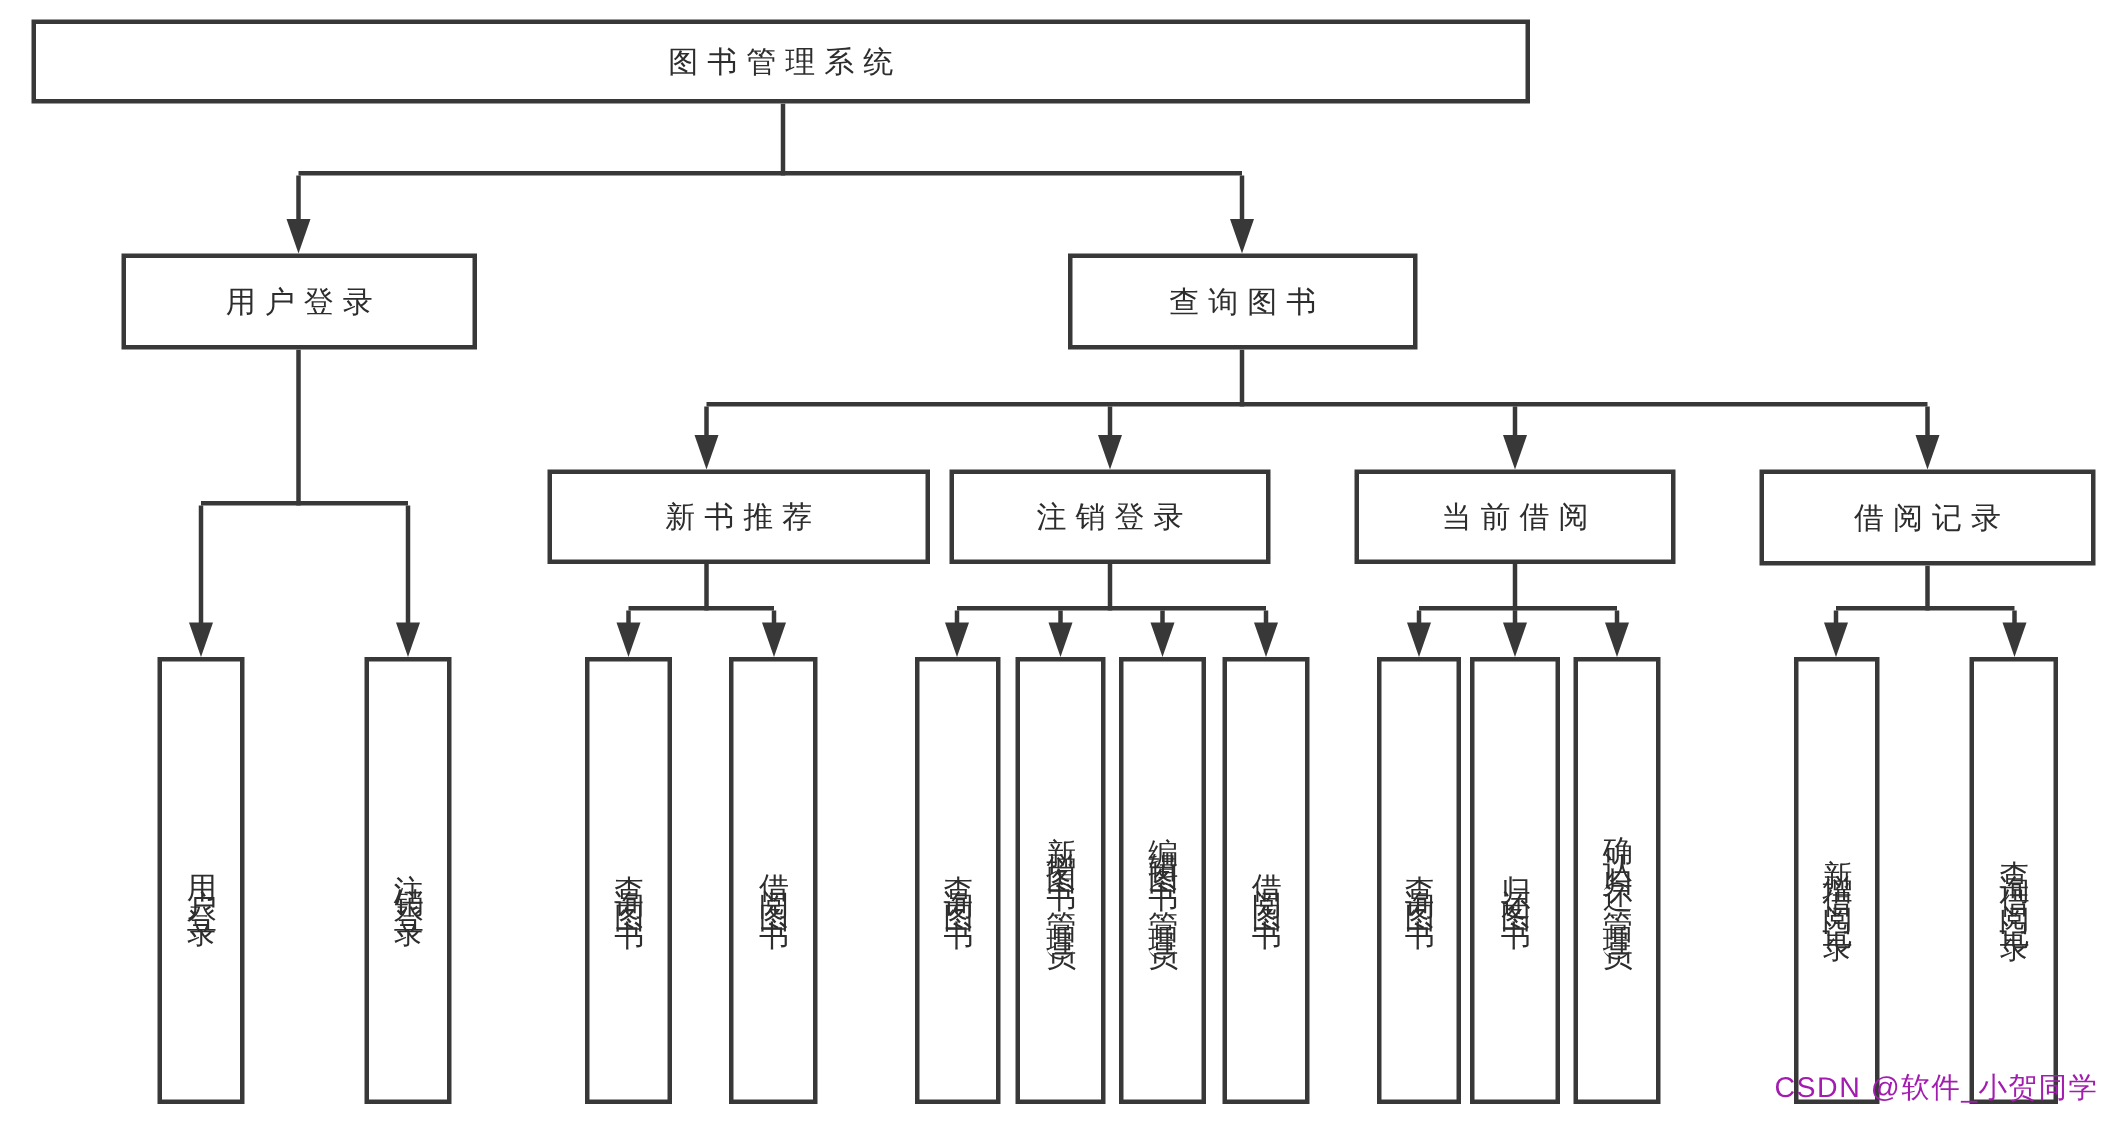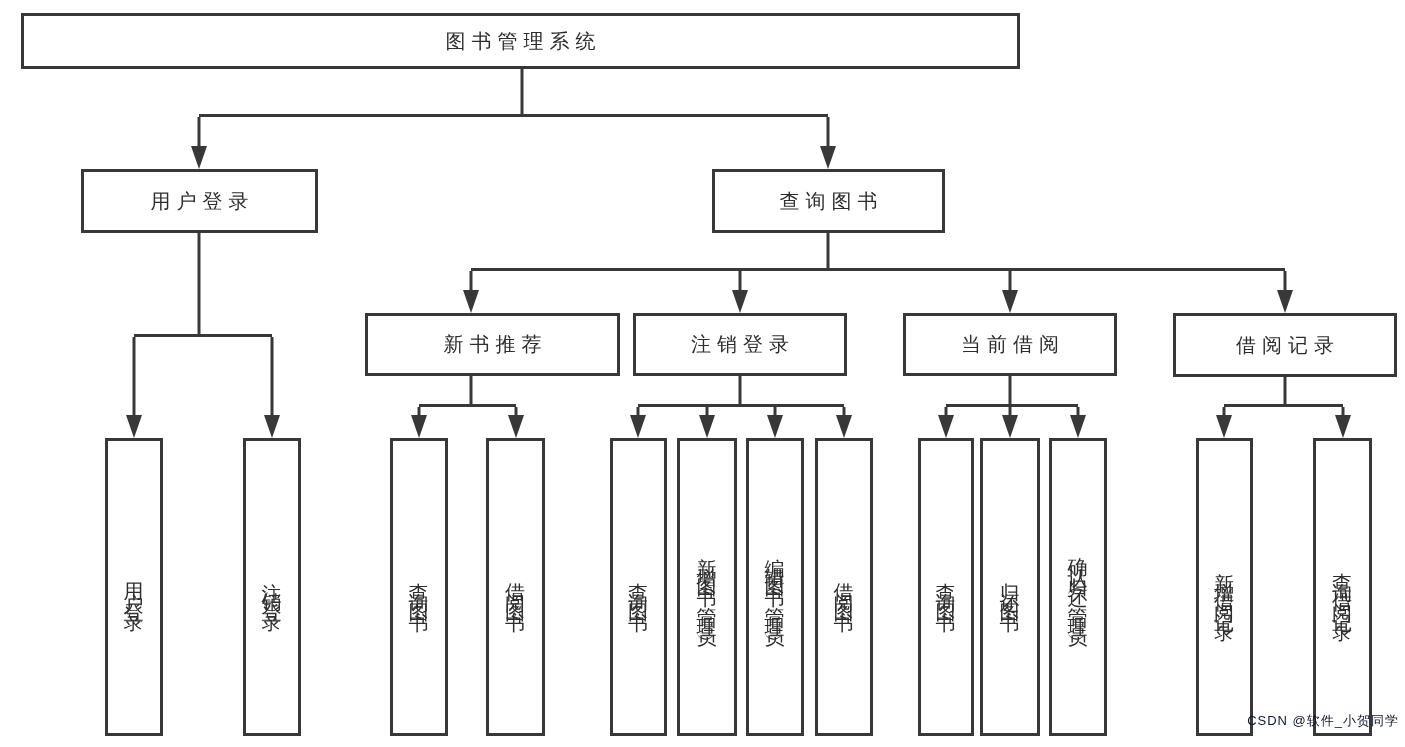--- a/index.html
+++ b/index.html
@@ -32,22 +32,22 @@
     writing-mode:vertical-rl;
     text-orientation:mixed;
     font-size:20px;
     letter-spacing:10px;
     line-height:1;
   }
   .watermark{
     position:absolute;
     right:6px;top:712px;
     z-index:5;
-    font-size:13px;
-    color:#0f172a;
+    font-size:19px;
+    color:#a21caf;
     letter-spacing:1px;
     white-space:nowrap;
   }
 </style>
 </head>
 <body>
 
 <div class="canvas">
 
   <svg class="connectors" width="1405" height="747" viewBox="0 0 1405 747">

